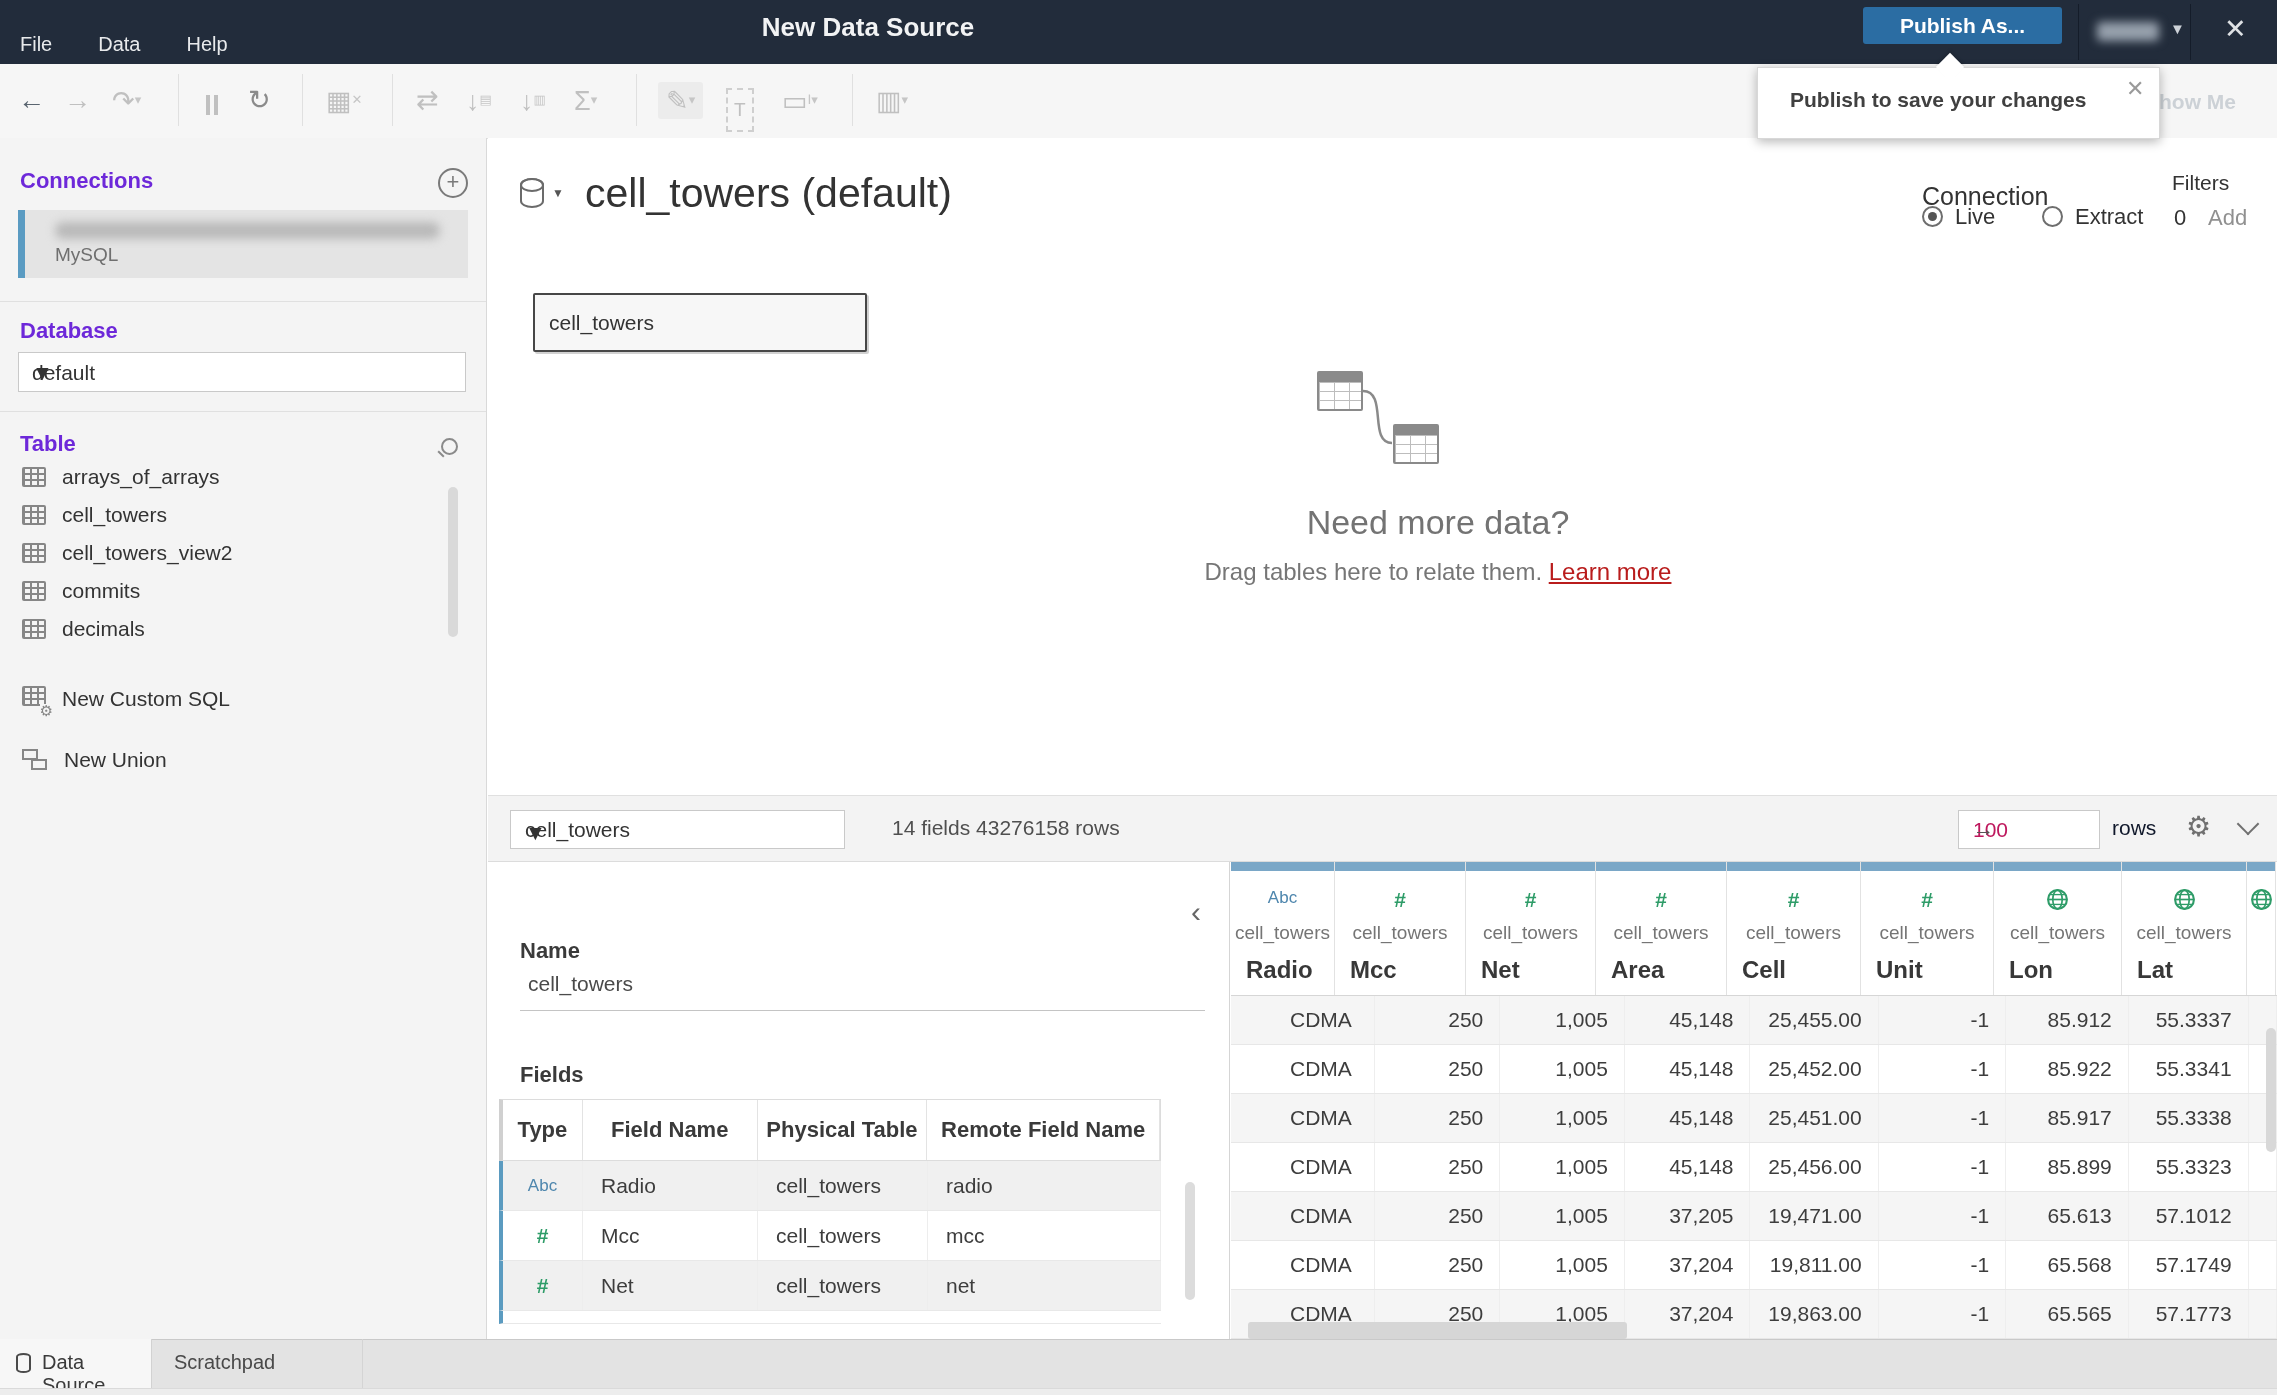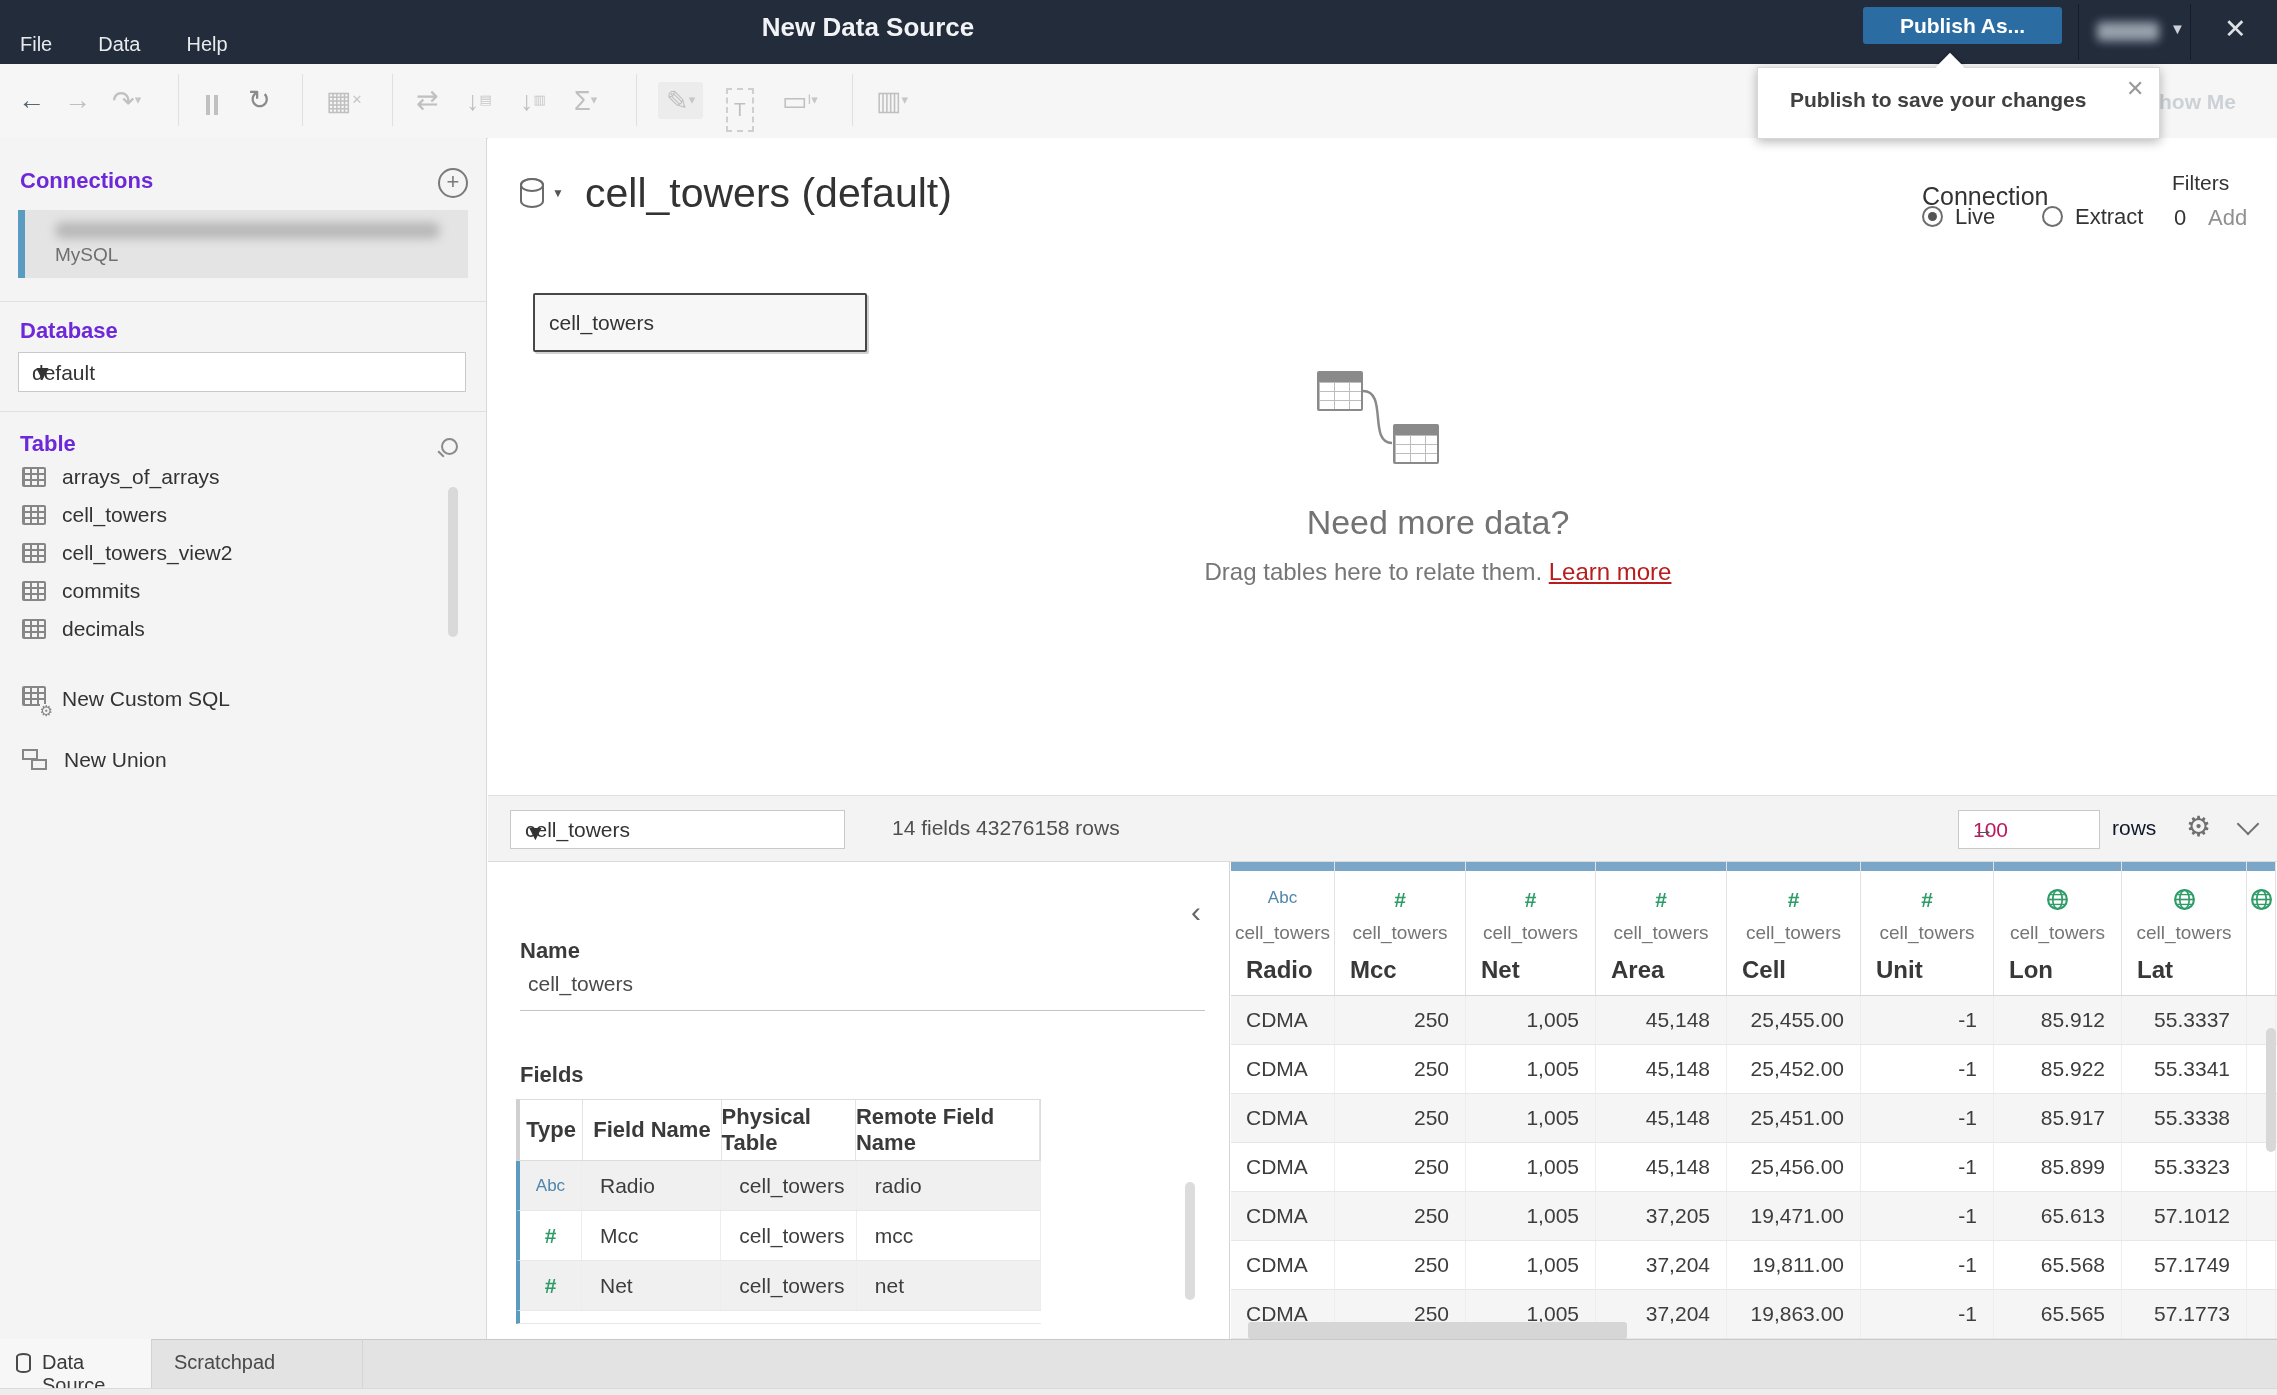--- a/index.html
+++ b/index.html
@@ -99,41 +99,41 @@
   #meta-chev{left:1752px;top:20px;width:16px;height:16px;}
   .chev-down{display:inline-block;width:14px;height:14px;border-right:2px solid #707070;border-bottom:2px solid #707070;transform:rotate(45deg);}
 
   
   #fields-panel{left:488px;top:862px;width:742px;height:477px;background:#fff;border-right:1px solid #d5d5d5;box-sizing:border-box;}
   #collapse{left:703px;top:33px;font-size:30px;color:#666;}
   #name-label{left:32px;top:76px;font-size:22px;font-weight:bold;color:#3a3a3a;}
   #name-value{left:40px;top:110px;font-size:21px;color:#4a4a4a;}
   #name-underline{left:32px;top:148px;width:685px;height:1px;background:#c4c4c4;}
   #fields-label{left:32px;top:200px;font-size:22px;font-weight:bold;color:#3a3a3a;}
-  #ftable{left:28px;top:237px;width:525px;}
+  #ftable{left:11px;top:237px;width:662px;}
   #ftable .fhead{display:flex;height:62px;border:1px solid #dcdcdc;border-left:4px solid #d0d0d0;box-sizing:border-box;background:#fff;}
   #ftable .fhead div{font-size:22px;font-weight:bold;color:#3a3a3a;display:flex;align-items:center;justify-content:center;border-right:1px solid #e3e3e3;box-sizing:border-box;}
   .frow{display:flex;height:50px;border-left:4px solid #5b9bc0;border-bottom:1px solid #e8e8e8;box-sizing:border-box;background:#fff;}
   .frow.alt{background:#f0f0f0;}
   .frow div{display:flex;align-items:center;font-size:21px;color:#3d3d3d;padding-left:18px;box-sizing:border-box;border-right:1px solid #ededed;}
   .frow div.tcell{justify-content:center;padding-left:0;}
   .t-abc{color:#4e86ad;font-size:17px;}
   .t-num{color:#2e9c68;font-size:21px;font-weight:bold;}
   #fscroll{left:697px;top:320px;width:10px;height:118px;background:#dcdcdc;border-radius:5px;}
   #fpartial{overflow:hidden;height:13px;}
 
   
   #grid{left:1231px;top:862px;width:1046px;height:477px;background:#fff;overflow:hidden;}
   #ghead{display:flex;height:134px;border-bottom:1px solid #d6d6d6;box-sizing:border-box;}
   .gcol{position:relative;box-sizing:border-box;border-right:1px solid #e2e2e2;overflow:hidden;}
   .gcol .bluebar{position:absolute;left:0;top:0;width:100%;height:9px;background:#7aa7c7;}
   .gcol .gicon{position:absolute;left:0;top:26px;width:100%;text-align:center;height:26px;}
   .gcol .gtable{position:absolute;left:0;top:60px;width:100%;text-align:center;font-size:19px;color:#757575;}
   .gcol .gname{position:absolute;left:15px;top:94px;font-size:24px;font-weight:bold;color:#383838;}
-  .grow{display:flex;height:49px;border-bottom:1px solid #e7e7e7;box-sizing:border-box;background:#fff;}
+  .grow{display:flex;height:49px;border-bottom:1px solid #e7e7e7;box-sizing:border-box;background:#fff;padding-left:44px;}
   .grow.alt{background:#f5f5f5;}
   .gcell{box-sizing:border-box;font-size:21px;color:#3d3d3d;display:flex;align-items:center;border-right:1px solid #eee;}
   .gcell.r{justify-content:flex-end;padding-right:16px;}
   .gcell.l{justify-content:flex-start;padding-left:15px;}
   #g-vscroll{left:2266px;top:1028px;width:10px;height:124px;background:#d8d8d8;border-radius:5px;z-index:30;}
   #g-hscroll{left:1248px;top:1322px;width:379px;height:17px;background:#d6d6d6;border-radius:3px;z-index:30;}
 
   
   #tabbar{left:0;top:1339px;width:2277px;height:49px;background:#e3e3e3;border-top:1px solid #c9c9c9;box-sizing:border-box;}
   #tab-ds{left:0;top:1339px;width:152px;height:49px;background:#f7f7f7;border-right:1px solid #d2d2d2;box-sizing:border-box;}

